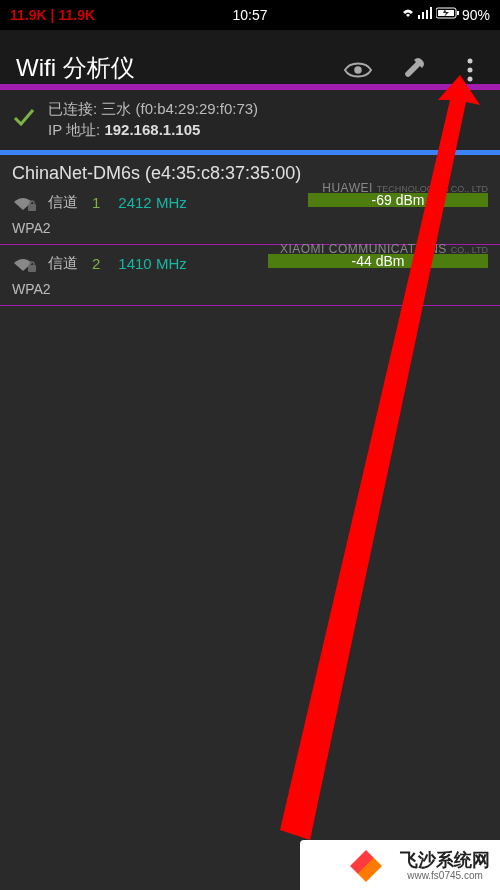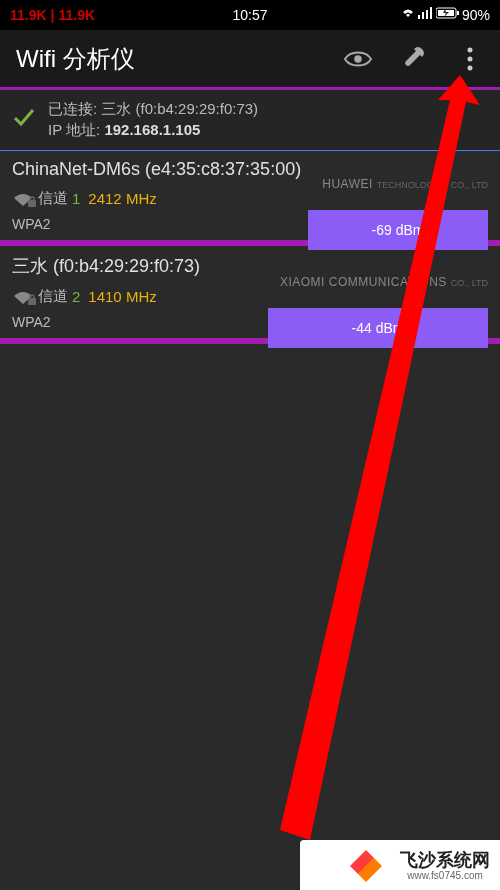--- a/index.html
+++ b/index.html
@@ -34,70 +34,71 @@
       display: flex;
       align-items: flex-start;
       gap: 2px;
       color: #fff;
     }
     .icon-wifi-small, .icon-signal, .icon-battery { display: inline-flex; }
     .app-bar {
       height: 60px;
       background: #1a1a1a;
       display: flex;
-      align-items: center;
+      align-items: flex-end;
       padding: 0 16px;
-      border-bottom: 3px solid #a21caf;
+      border-bottom: 6px solid #a21caf;
     }
     .app-title { font-size: 24px; color: #fff; font-weight: 400; }
     .app-actions { margin-left: auto; display: flex; gap: 28px; align-items: center; }
     .icon-btn { width: 28px; height: 28px; display: flex; align-items: center; justify-content: center; cursor: pointer; }
     .connected-block {
       padding: 10px 16px 10px 48px;
       position: relative;
-      border-bottom: 1px solid #3b82f6;
+      border-bottom: 5px solid #3b82f6;
       background: #252525;
     }
     .check-icon {
       position: absolute;
       left: 12px;
       top: 50%;
       transform: translateY(-50%);
     }
     .connected-line1 { font-size: 15px; color: #bbb; }
     .connected-line2 { font-size: 15px; color: #bbb; margin-top: 2px; }
     .network {
       padding: 8px 12px 8px 12px;
-      border-bottom: 6px solid #a21caf;
+      border-bottom: 1px solid #a21caf;
     }
     .net-title { font-size: 18px; color: #e0e0e0; margin-bottom: 8px; }
     .net-row {
       display: flex;
       align-items: center;
+      gap: 10px;
       position: relative;
     }
     .wifi-ico { width: 26px; height: 20px; flex-shrink: 0; }
     .channel-label { font-size: 15px; color: #bbb; }
     .channel-num { font-size: 15px; color: #7cb342; margin: 0 8px 0 4px; }
-    .freq { font-size: 15px; color: #eab308; }
+    .freq { font-size: 15px; color: #14b8a6; }
     .vendor-block {
       position: absolute;
       right: 0;
       top: -14px;
       text-align: right;
       width: 260px;
     }
     .vendor { font-size: 12px; color: #888; letter-spacing: 0.5px; }
     .vendor-small { font-size: 9px; color: #666; }
     .signal-bar {
       position: absolute;
       right: 0;
-      top: 22px;
-      height: 40px;
-      background: #8b5cf6;
+      top: 1px;
+      height: 14px;
+      background: #4d7c0f;
       display: flex;
       align-items: center;
       justify-content: center;
       font-size: 14px;
       color: #fff;
     }
     .security { font-size: 14px; color: #bbb; margin-top: 8px; }
     .arrow-overlay {
       position: absolute;
       top: 60px;
@@ -228,21 +229,20 @@
       <span class="channel-num">1</span>
       <span class="freq">2412 MHz</span>
       <div class="vendor-block">
         <span class="vendor">HUAWEI </span><span class="vendor-small">TECHNOLOGIES CO., LTD</span>
       </div>
       <div class="signal-bar" style="width:180px">-69 dBm</div>
     </div>
     <div class="security">WPA2</div>
   </div>
     <div class="network">
-    <div class="net-title">三水 (f0:b4:29:29:f0:73)</div>
     <div class="net-row">
       <span class="wifi-ico">
         <svg width="26" height="20" viewBox="0 0 26 20">
             <path d="M11 18 Q2 10 2 10 Q11 2 20 10 L11 18 Z" fill="#888"></path>
             <rect x="16" y="12" width="8" height="7" rx="1" fill="#666"></rect>
             <path d="M18 12 L18 10 Q20 8 22 10 L22 12" stroke="#666" fill="none" stroke-width="1.5"></path>
           </svg>
       </span>
       <span class="channel-label">信道</span>
       <span class="channel-num">2</span>

